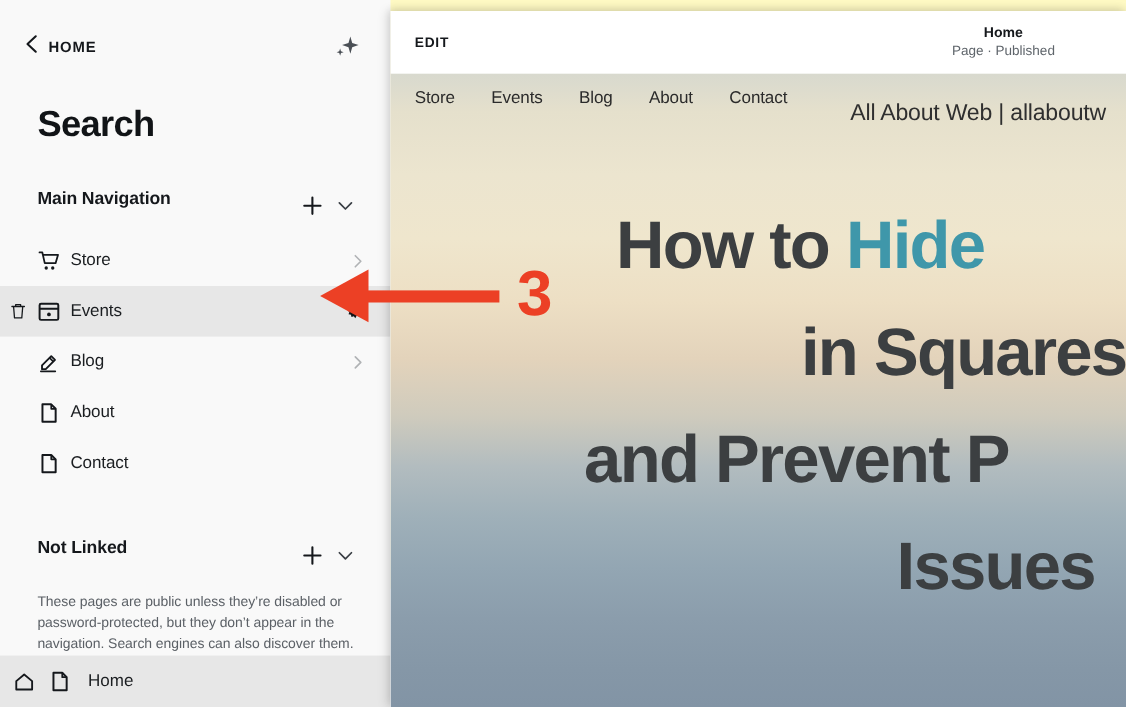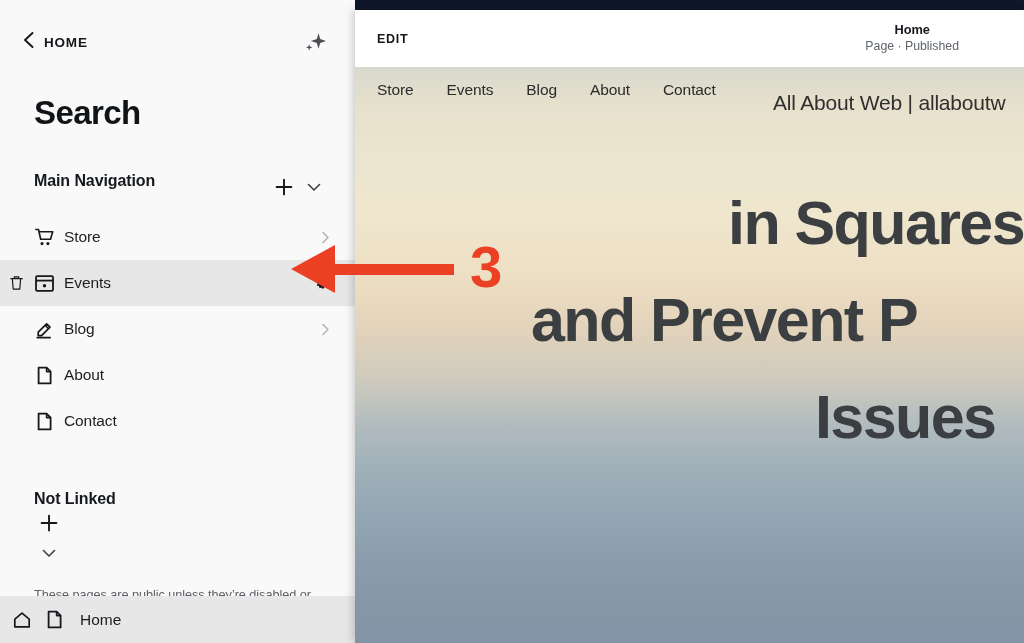--- a/index.html
+++ b/index.html
@@ -2,21 +2,21 @@
 <html><head>
 <meta charset="utf-8">
 <style>
   * { box-sizing: border-box; margin: 0; padding: 0; }
   html, body {
     width: 1024px; height: 643px;
     overflow: hidden;
     font-family: "Liberation Sans", sans-serif;
     background: #ffffff;
   }
-  #app { position: relative; width: 1024px; height: 535px; background: #0f172a; }
+  #app { position: relative; width: 1024px; height: 535px; background: #fef9c3; }
 
   
   #sidebar {
     position: absolute; left: 0; top: 0;
     width: 355px; height: 643px;
     background: #f9f9f9;
     overflow: hidden;
   }
   .side-top {
     display: flex; align-items: center; justify-content: space-between;
@@ -36,21 +36,21 @@
   .page-title {
     font-size: 33px; font-weight: 700; letter-spacing: -0.6px;
     color: #111417;
     padding: 38px 0 0 34px;
   }
 
   .section-head {
     display: flex; align-items: flex-start;
     padding: 40px 26px 0 34px;
   }
-  .section-head.nl { padding-top: 46px; flex-direction: column; }
+  .section-head.nl { padding-top: 46px; }
   .section-title {
     font-size: 16px; font-weight: 700; color: #15181c; flex: 1;
     letter-spacing: -0.1px;
   }
   .sec-btn {
     width: 30px; height: 30px; display: flex; align-items: center;
     justify-content: center; cursor: pointer;
   }
 
   .nav-list { margin-top: 12px; }
@@ -363,20 +363,21 @@
           <a>Store</a>
           <a>Events</a>
           <a>Blog</a>
           <a>About</a>
           <a>Contact</a>
         </div>
       </div>
       <div class="site-brand">All About Web | allaboutw</div>
 
       <div class="hero">
+        <div class="hero-line hl1"><span>How to </span><span class="accent">Hide</span></div>
         <div class="hero-line hl2">in Squares</div>
         <div class="hero-line hl3">and Prevent P</div>
         <div class="hero-line hl4">Issues</div>
       </div>
     </div>
   </div>
 
   <div id="annot">
     <div class="arrow-shaft"></div>
     <div class="arrow-head"></div>

